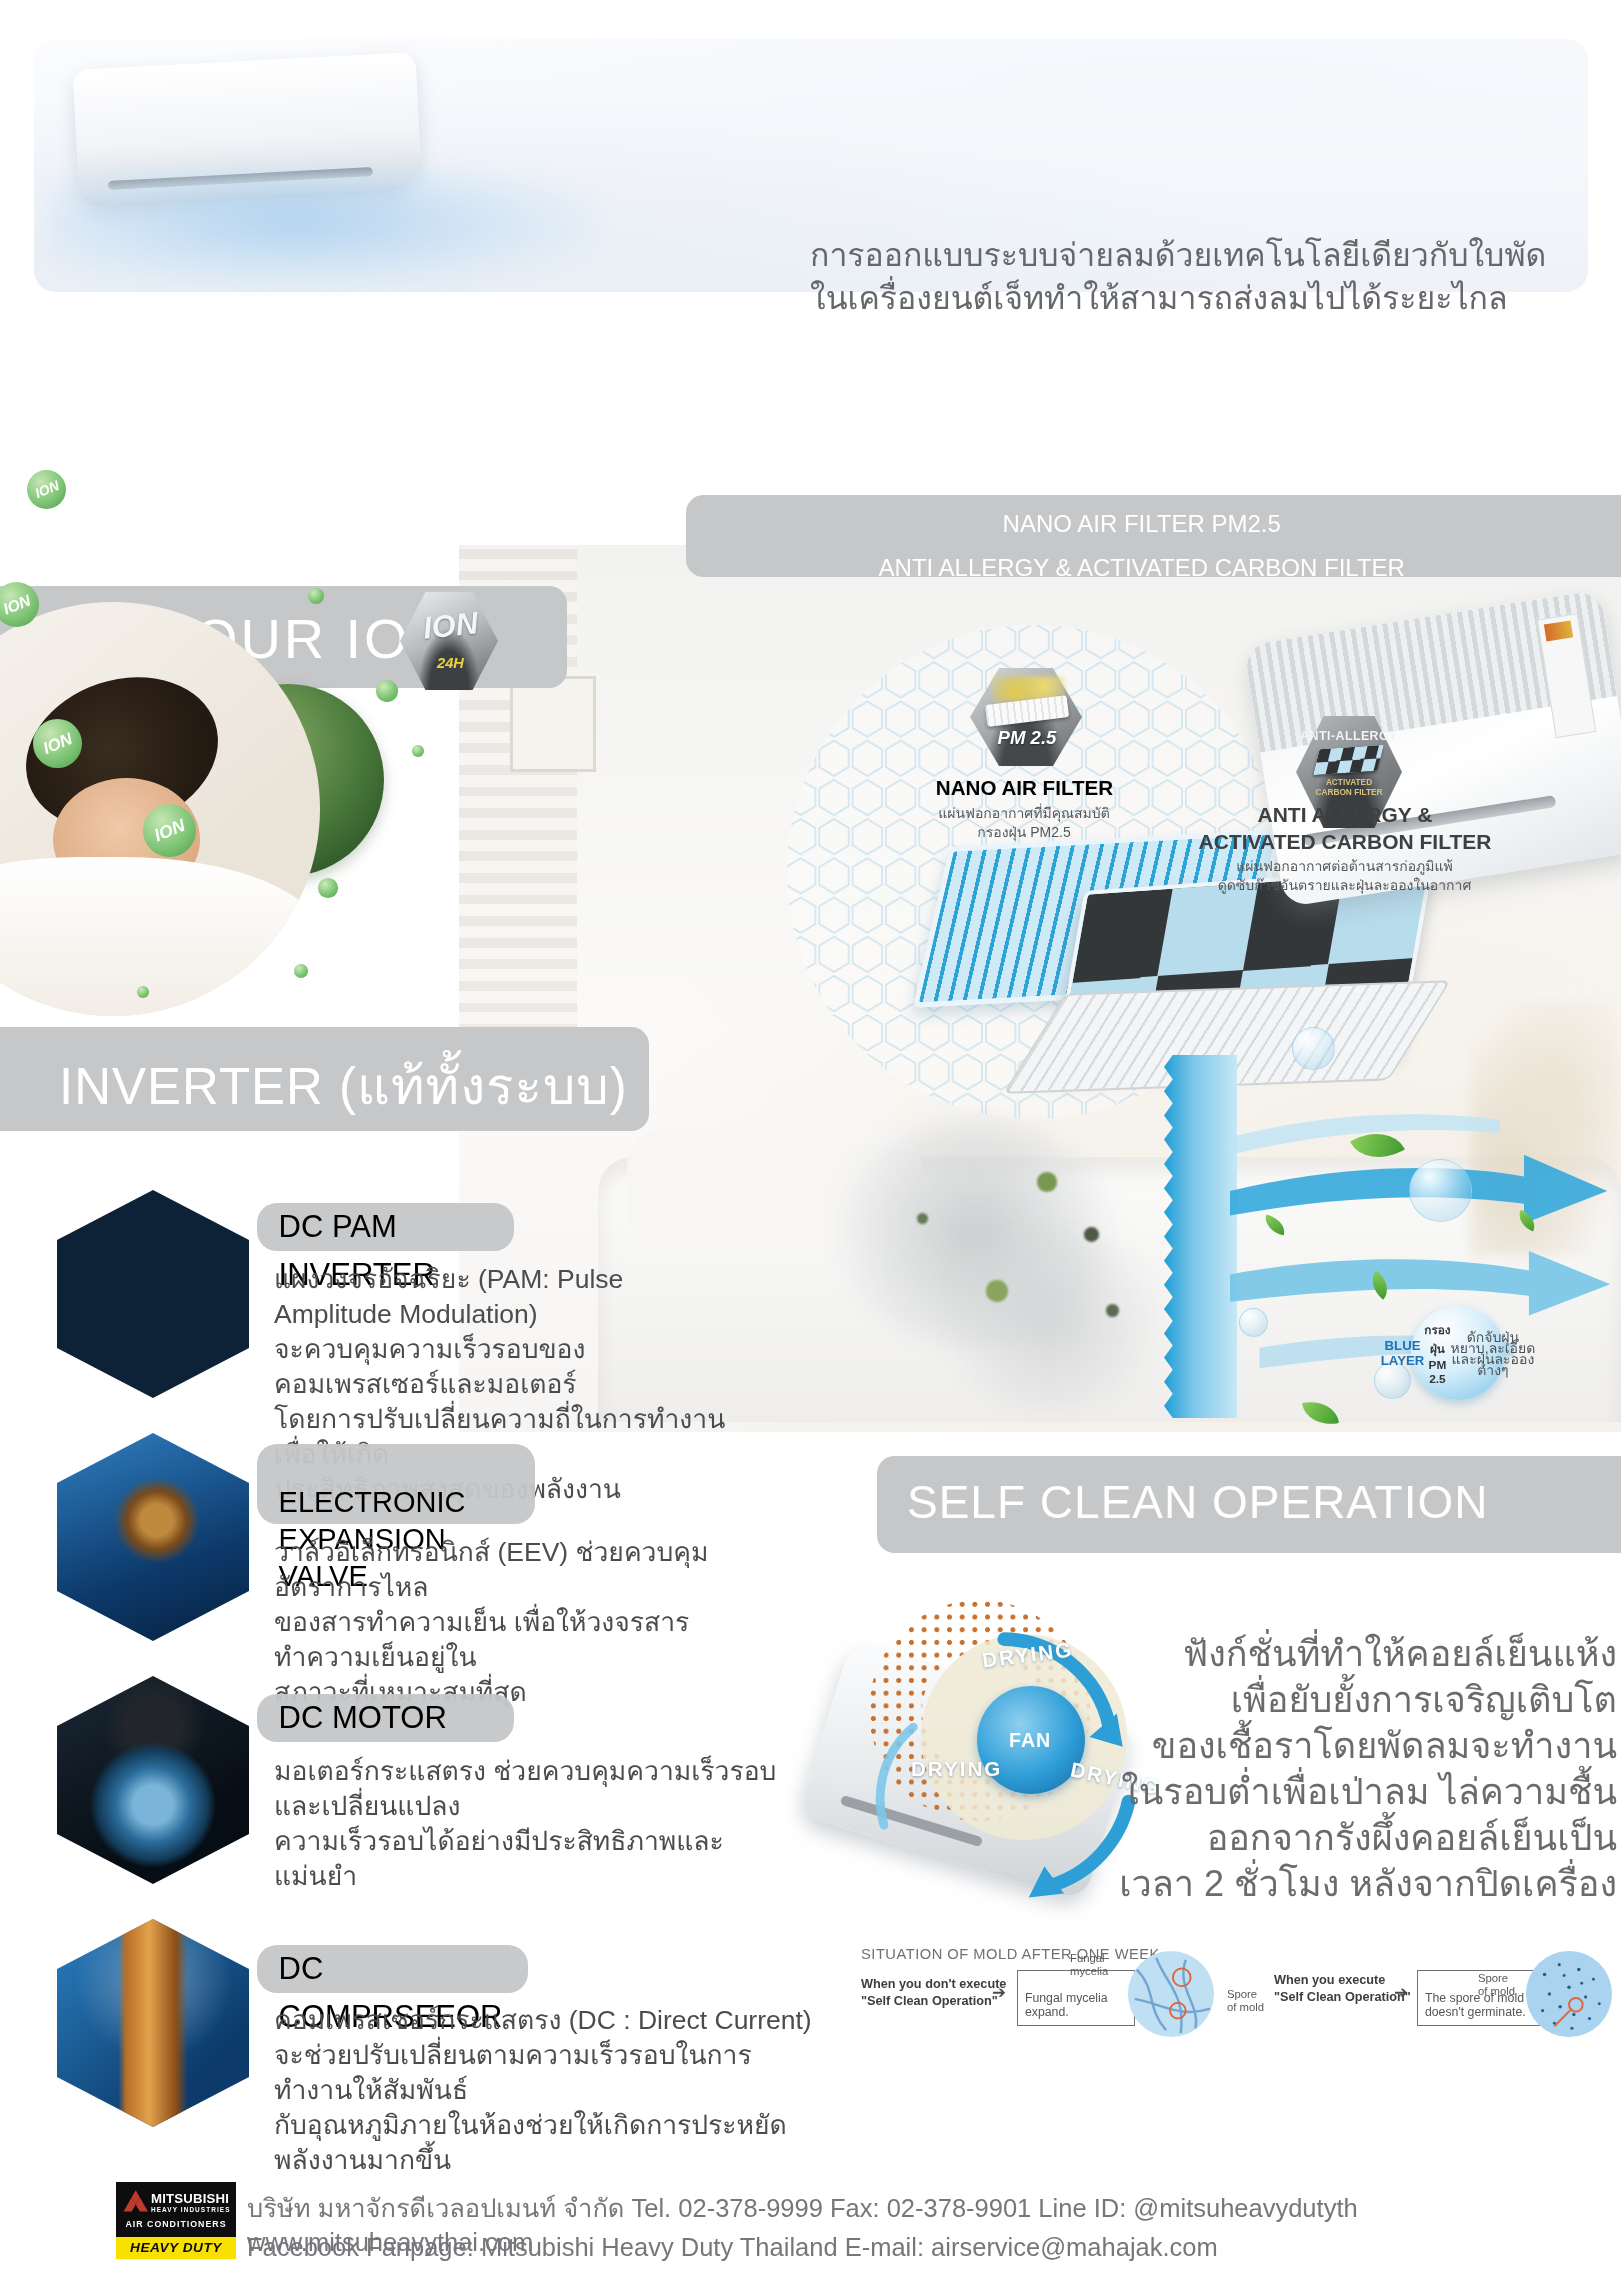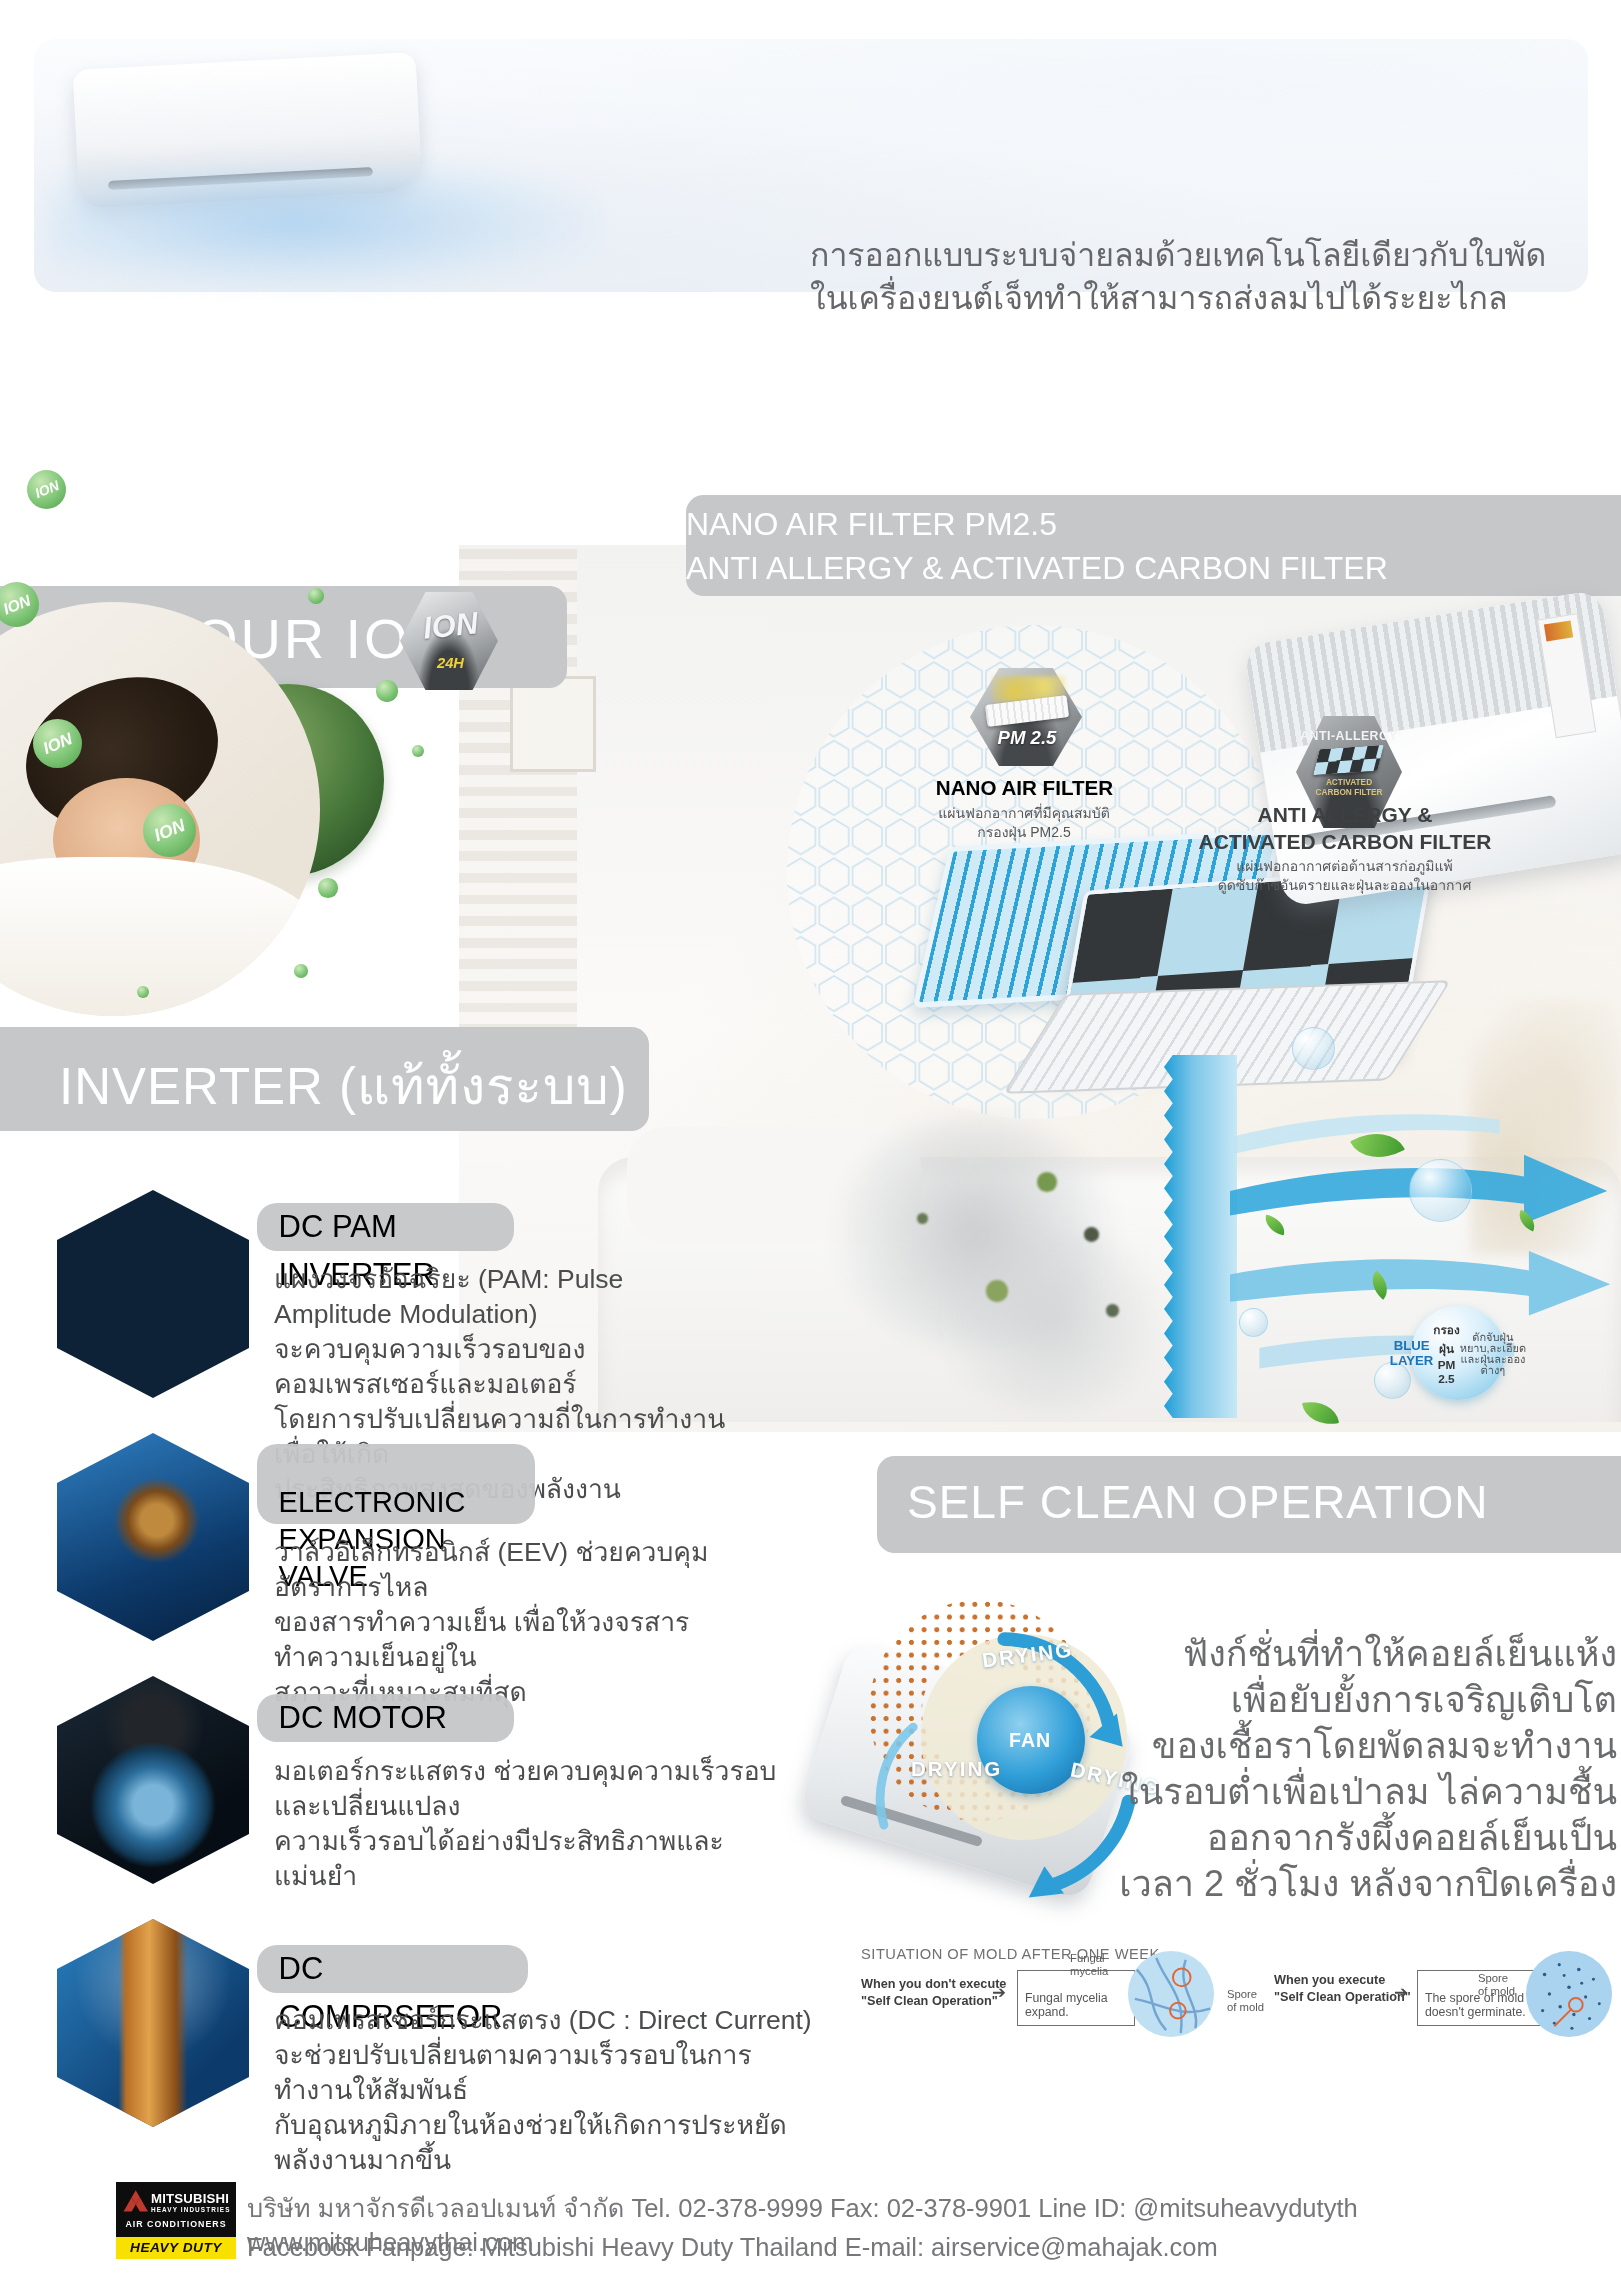--- a/index.html
+++ b/index.html
@@ -63,22 +63,22 @@
       <clipPath id="hexclip">
           <circle cx="255" cy="255" r="252"></circle>
         </clipPath>
     </defs>
     <circle cx="255" cy="255" r="252" fill="#ffffff" opacity="0.35"></circle>
     <g clip-path="url(#hexclip)">
         <rect width="510" height="510" fill="url(#hexp)"></rect>
       </g>
   </svg>
 
-  <div class="abs gbanner" style="left:686px;top:495px;width:935px;height:101px;border-radius:17.6px 0 0 17.6px;
-              text-align:left;padding-right:23.5px;box-sizing:border-box;font-size:32px;line-height:44px;padding-top:6.9px;">
+  <div class="abs gbanner" style="left:686px;top:495px;width:935px;height:82px;border-radius:17.6px 0 0 17.6px;
+              text-align:center;padding-right:23.5px;box-sizing:border-box;font-size:24px;line-height:44px;padding-top:6.9px;">
     <div>NANO AIR FILTER PM2.5</div>
     <div>ANTI ALLERGY &amp; ACTIVATED CARBON FILTER</div>
   </div>
 
   <div class="abs gbanner" style="left:0;top:586px;width:567px;height:102px;border-radius:0 17.6px 17.6px 0;"></div>
   <div class="abs" style="left:61px;top:606px;font-size:56px;color:#ffffff;letter-spacing:2.9px;">24-HOUR ION</div>
 
   <div class="abs hexH" style="left:400px;top:592px;width:98px;height:98px;
               background:radial-gradient(ellipse at 50% 100%,#3c4042 0 28%,rgba(0,0,0,0) 45%),linear-gradient(155deg,#eceeef,#b9bcbe 45%,#85898b 78%,#6a6f71);"></div>
   <div class="abs" style="left:416px;top:608px;width:69px;text-align:center;font-size:31px;font-style:italic;font-weight:bold;color:#f4f5f6;transform:rotate(-6deg);text-shadow:0 1px 2px rgba(60,65,67,.6);">ION</div>
@@ -176,21 +176,21 @@
   <div class="abs bub" style="left:1292px;top:1027px;width:41px;height:41px;"></div>
   <div class="abs bub" style="left:1409px;top:1159px;width:61px;height:61px;"></div>
   <div class="abs bub" style="left:1239px;top:1308px;width:27.4px;height:27.4px;"></div>
   <div class="abs bub" style="left:1374px;top:1362px;width:35px;height:35px;"></div>
 
   <div class="abs" style="left:1411px;top:1306px;width:94px;height:94px;border-radius:50%;
               background:radial-gradient(circle at 35% 26%,#ffffff,#d7eefa 45%,#9ed5ef 78%,#6cbbe2);box-shadow:0 3.9px 9.8px rgba(110,170,200,.45);
               display:flex;flex-direction:row;align-items:center;justify-content:center;text-align:center;">
     <div style="font-size:13.2px;font-weight:bold;color:#1b74b8;">BLUE LAYER</div>
     <div style="font-size:11.8px;font-weight:bold;color:#333538;">กรองฝุ่น PM 2.5</div>
-    <div class="pre" style="font-size:11px;line-height:10.8px;color:#4e5256;margin-top:2px;">ดักจับฝุ่นหยาบ,ละเอียด
+    <div class="pre" style="font-size:14px;line-height:10.8px;color:#4e5256;margin-top:2px;">ดักจับฝุ่นหยาบ,ละเอียด
 และฝุ่นละอองต่างๆ</div>
   </div>
 
   <div class="abs hexH" style="left:1296px;top:716px;width:106px;height:112px;
               background:radial-gradient(ellipse at 50% 108%,#3a3e40 0 32%,rgba(0,0,0,0) 52%),linear-gradient(150deg,#b9bcbe,#84888a 50%,#5f6365);"></div>
   <div class="abs" style="left:1300px;top:729px;width:98px;text-align:center;font-size:12.3px;font-weight:bold;color:#f2f3f4;letter-spacing:0.5px;">ANTI-ALLERGY</div>
   <div class="abs" style="left:1317px;top:747px;width:63px;height:25.5px;transform:skewX(-18deg) rotate(-4deg);border-radius:2px;
               background:repeating-conic-gradient(#bfe0ef 0% 25%,#2f3336 25% 50%);background-size:23.5px 25.5px;box-shadow:0 2px 2.9px rgba(0,0,0,.4);"></div>
   <div class="abs pre" style="left:1304px;top:778px;width:90px;text-align:center;font-size:8.3px;line-height:9.8px;font-weight:bold;color:#d9c27c;">ACTIVATED
 CARBON FILTER</div>

